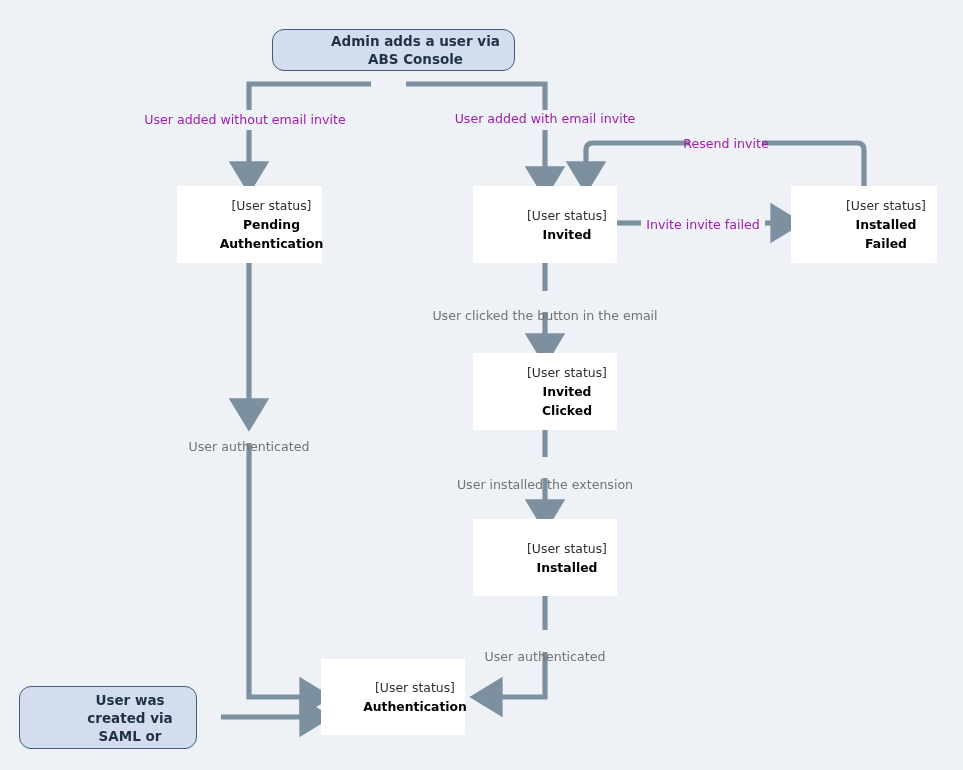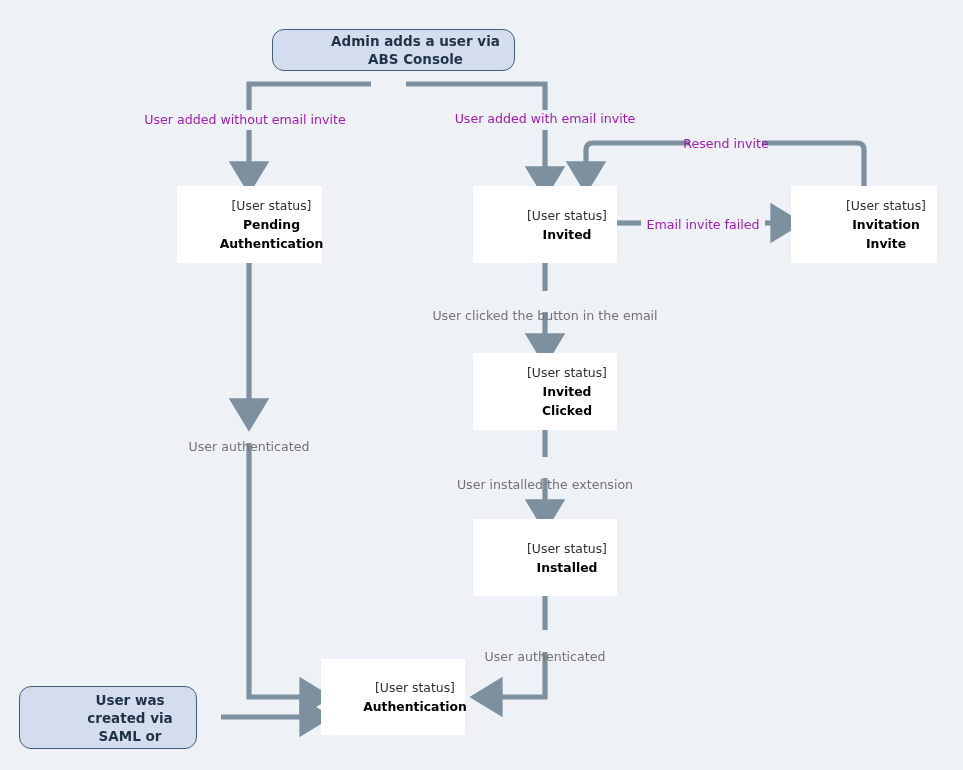--- a/index.html
+++ b/index.html
@@ -93,21 +93,21 @@
     <span class="val">Authentication</span>
   </div>
 
   <div class="node status" style="left:473px;top:186px;width:144px;height:77px;">
     <span class="tag">[User status]</span>
     <span class="val">Invited</span>
   </div>
 
   <div class="node status" style="left:791px;top:186px;width:146px;height:77px;">
     <span class="tag">[User status]</span>
-    <span class="val">Invitation Invite</span>
+    <span class="val">Installed Failed</span>
   </div>
 
   <div class="node status" style="left:473px;top:353px;width:144px;height:77px;">
     <span class="tag">[User status]</span>
     <span class="val">Invited Clicked</span>
   </div>
 
   <div class="node status" style="left:473px;top:519px;width:144px;height:77px;">
     <span class="tag">[User status]</span>
     <span class="val">Installed</span>
@@ -122,21 +122,21 @@
     <span>User was created via</span>
     <span>SAML or</span>
   </div>
 
   <div class="edge-label plain center" style="left:245px;top:112px;">User added without email invite</div>
 
   <div class="edge-label plain center" style="left:545px;top:111px;">User added with email invite</div>
 
   <div class="edge-label plain center" style="left:726px;top:136px;">Resend invite</div>
 
-  <div class="edge-label plain center" style="left:703px;top:217px;">Email invite failed</div>
+  <div class="edge-label plain center" style="left:703px;top:217px;">Invite invite failed</div>
 
   <div class="edge-label bold center" style="left:545px;top:295px;">User clicked the button in the email</div>
 
   <div class="edge-label bold center" style="left:545px;top:464px;">User installed the extension</div>
 
   <div class="edge-label bold center" style="left:545px;top:636px;">User authenticated</div>
 
   <div class="edge-label bold center" style="left:249px;top:426px;">User authenticated</div>
 
 </div>

